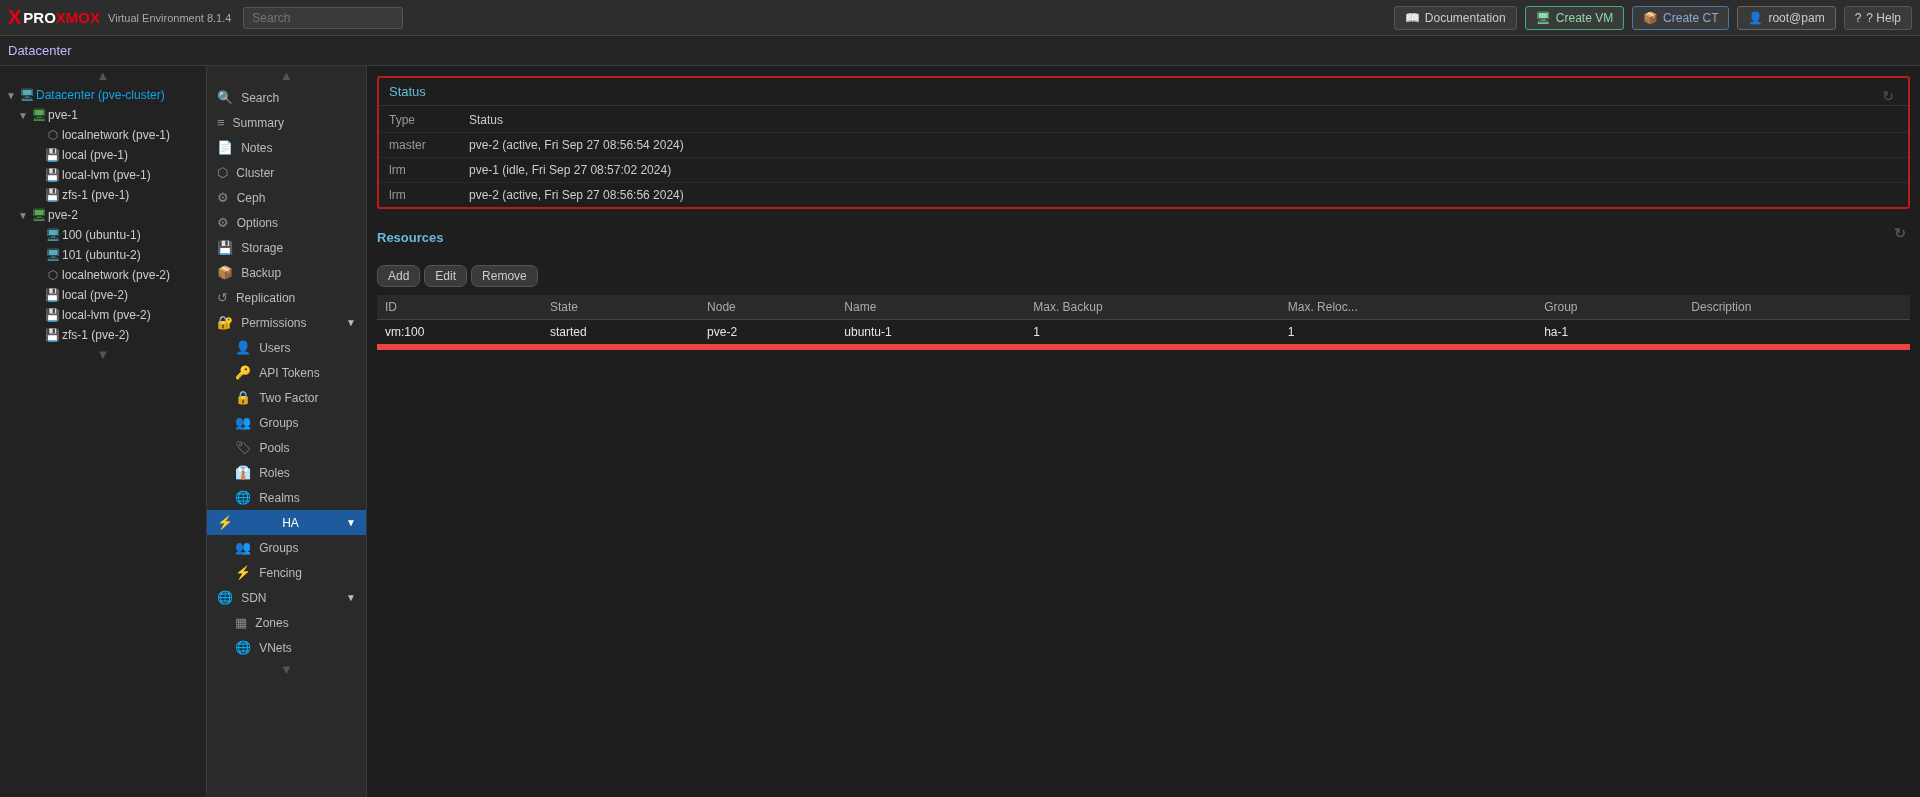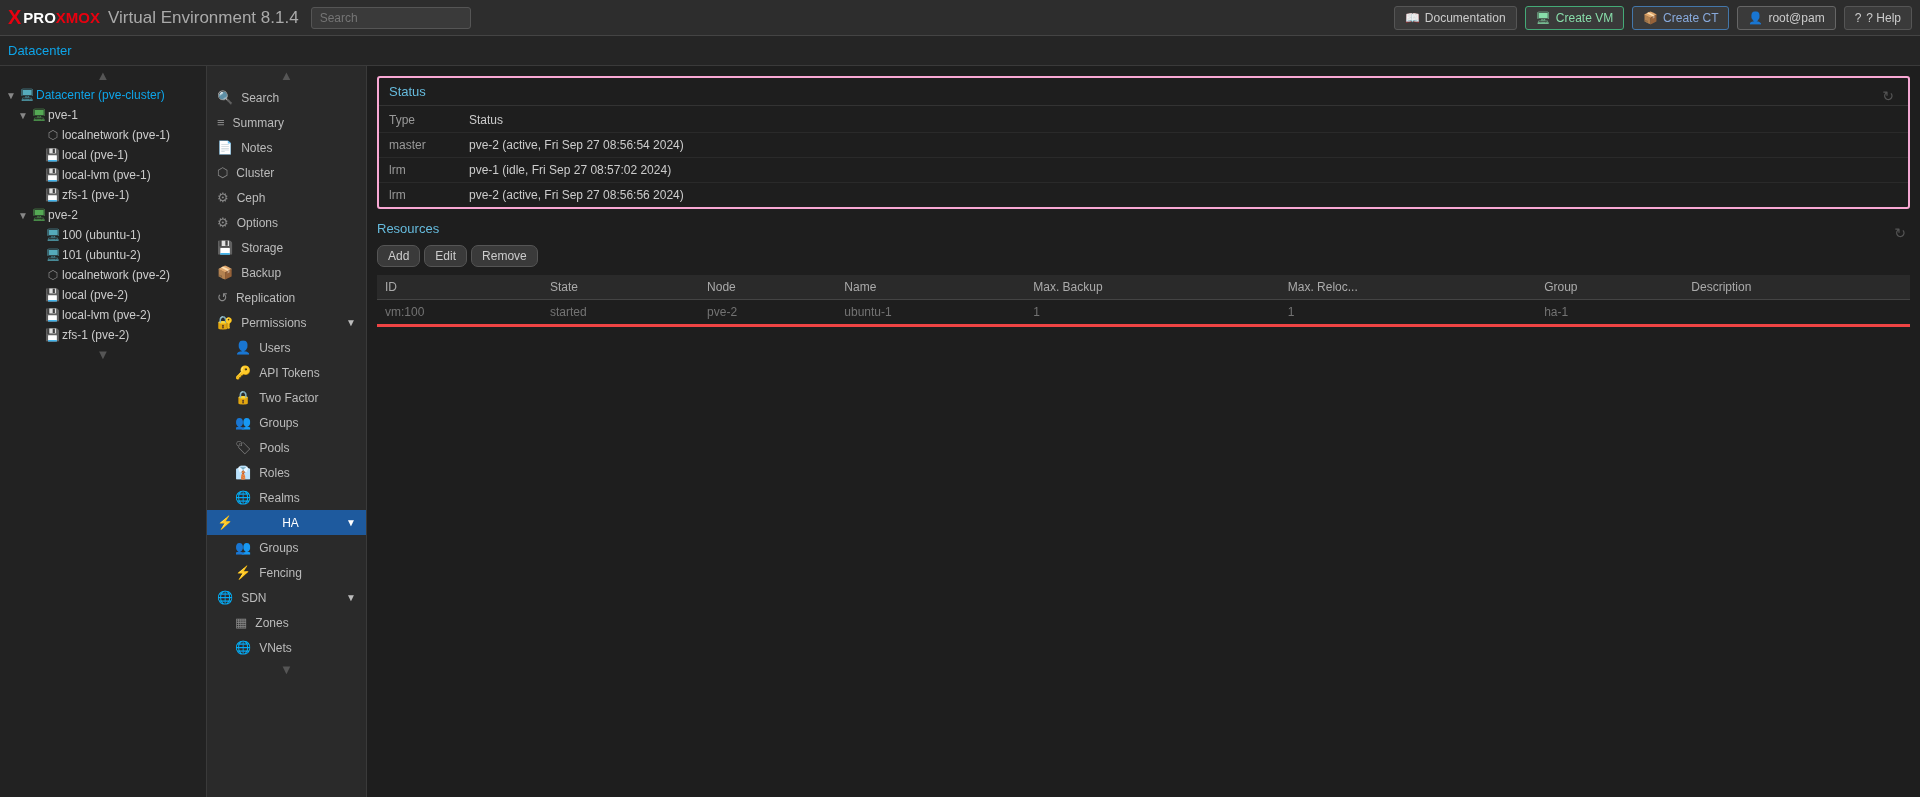--- a/index.html
+++ b/index.html
@@ -151,21 +151,21 @@
     
     #content {
       flex: 1;
       background: #1e1e1e;
       overflow-y: auto;
       padding: 10px;
     }
 
     
     .status-box {
-      border: 2px solid #f9a8d4;
+      border: 2px solid #b91c1c;
       border-radius: 3px;
       margin-bottom: 12px;
       background: #1e1e1e;
     }
     .status-header {
       color: #6bd;
       font-size: 13px;
       padding: 6px 10px;
       border-bottom: 1px solid #333;
     }
@@ -185,23 +185,24 @@
       color: #999;
       width: 80px;
     }
     .status-table td:last-child {
       color: #ccc;
     }
 
     
     .resources-header {
       display: flex;
-      align-items: flex-start;
+      align-items: flex-end;
       justify-content: space-between;
-      margin-bottom: 0;
+      margin-bottom: 20px;
+      font-weight: bold;
     }
     .resources-title {
       color: #6bd;
       font-size: 13px;
     }
     .resource-actions {
       display: flex;
       gap: 4px;
       margin-bottom: 8px;
     }
@@ -224,22 +225,22 @@
     .resource-table th {
       background: #2a2a2a;
       color: #aaa;
       padding: 5px 8px;
       text-align: left;
       border-bottom: 1px solid #444;
       font-weight: normal;
     }
     .resource-table td {
       padding: 5px 8px;
-      border-bottom: 3px solid #ef4444;
-      color: #737373;
+      border-bottom: 6px solid #ef4444;
+      color: #e5e5e5;
     }
 
     
     .corner-icon {
       float: right;
       color: #555;
       font-size: 14px;
       padding: 4px;
       cursor: pointer;
     }
@@ -263,21 +264,21 @@
     ::-webkit-scrollbar-thumb { background: #555; border-radius: 3px; }
   </style>
 </head>
 <body>
 
 <div id="topbar">
   <div id="logo">
     <span style="color:#e8000f;font-weight:bold;font-size:20px;margin-right:2px;">X</span>
     <span style="color:#fff;font-weight:bold;font-size:15px;">PRO</span>
       <span style="color:#e8000f;font-weight:bold;font-size:15px;">XMOX</span>
-    <span style="color:#aaa;font-size:17px;margin-left:8px;">Virtual Environment 8.1.4</span>
+    <span style="color:#aaa;font-size:11px;margin-left:8px;">Virtual Environment 8.1.4</span>
   </div>
   <input type="text" id="search-bar" style="background: rgb(58, 58, 58); border: 1px solid rgb(85, 85, 85); border-radius: 3px; color: rgb(204, 204, 204); padding: 3px 8px; width: 160px; font-size: 12px; outline: none;" placeholder="Search">
   <div id="topbar-right">
     <button class="topbar-btn">
       <span style="color:#9ab;">📖</span>
       <span>Documentation</span>
     </button>
     <button class="topbar-btn btn-green">
       <span>🖥</span>
       <span>Create VM</span>
@@ -291,21 +292,21 @@
       <span>root@pam</span>
     </button>
     <button class="topbar-btn">
       <span>?</span>
       <span>? Help</span>
     </button>
   </div>
 </div>
 
 <div id="secondbar">
-  <span style="color:#0ea5e9;font-size:13px;">Datacenter</span>
+  <span style="color:#c4b5fd;font-size:13px;">Datacenter</span>
 </div>
 
 <div id="main">
 
   <div id="sidebar">
     <div class="scroll-up">▲</div>
 
     <div class="tree-item">
       <span class="arrow">▼</span>
       <span class="item-icon" style="color:#5ab;">🖥</span>

